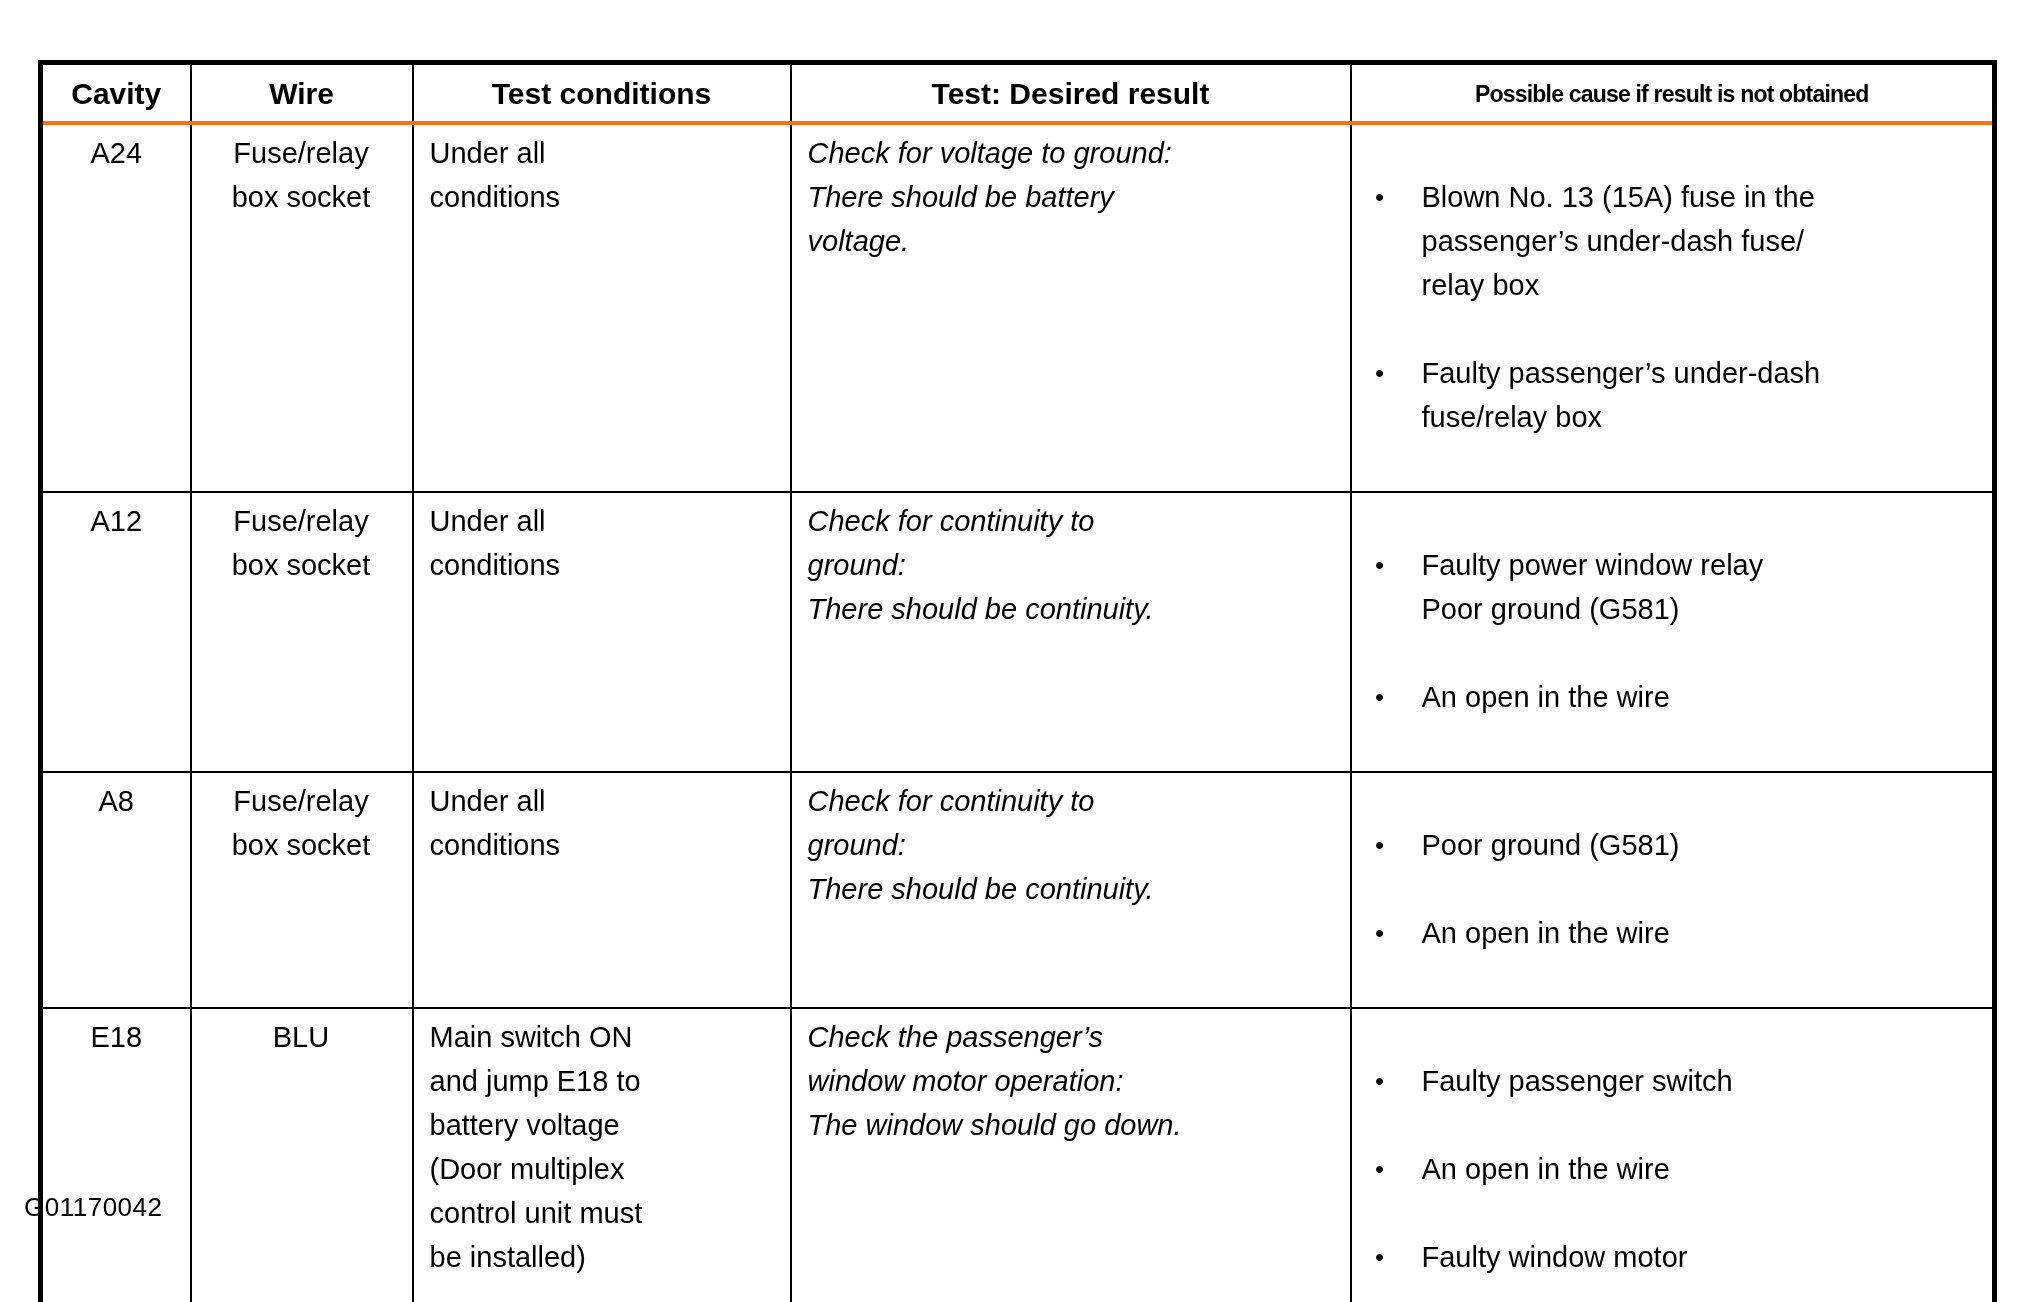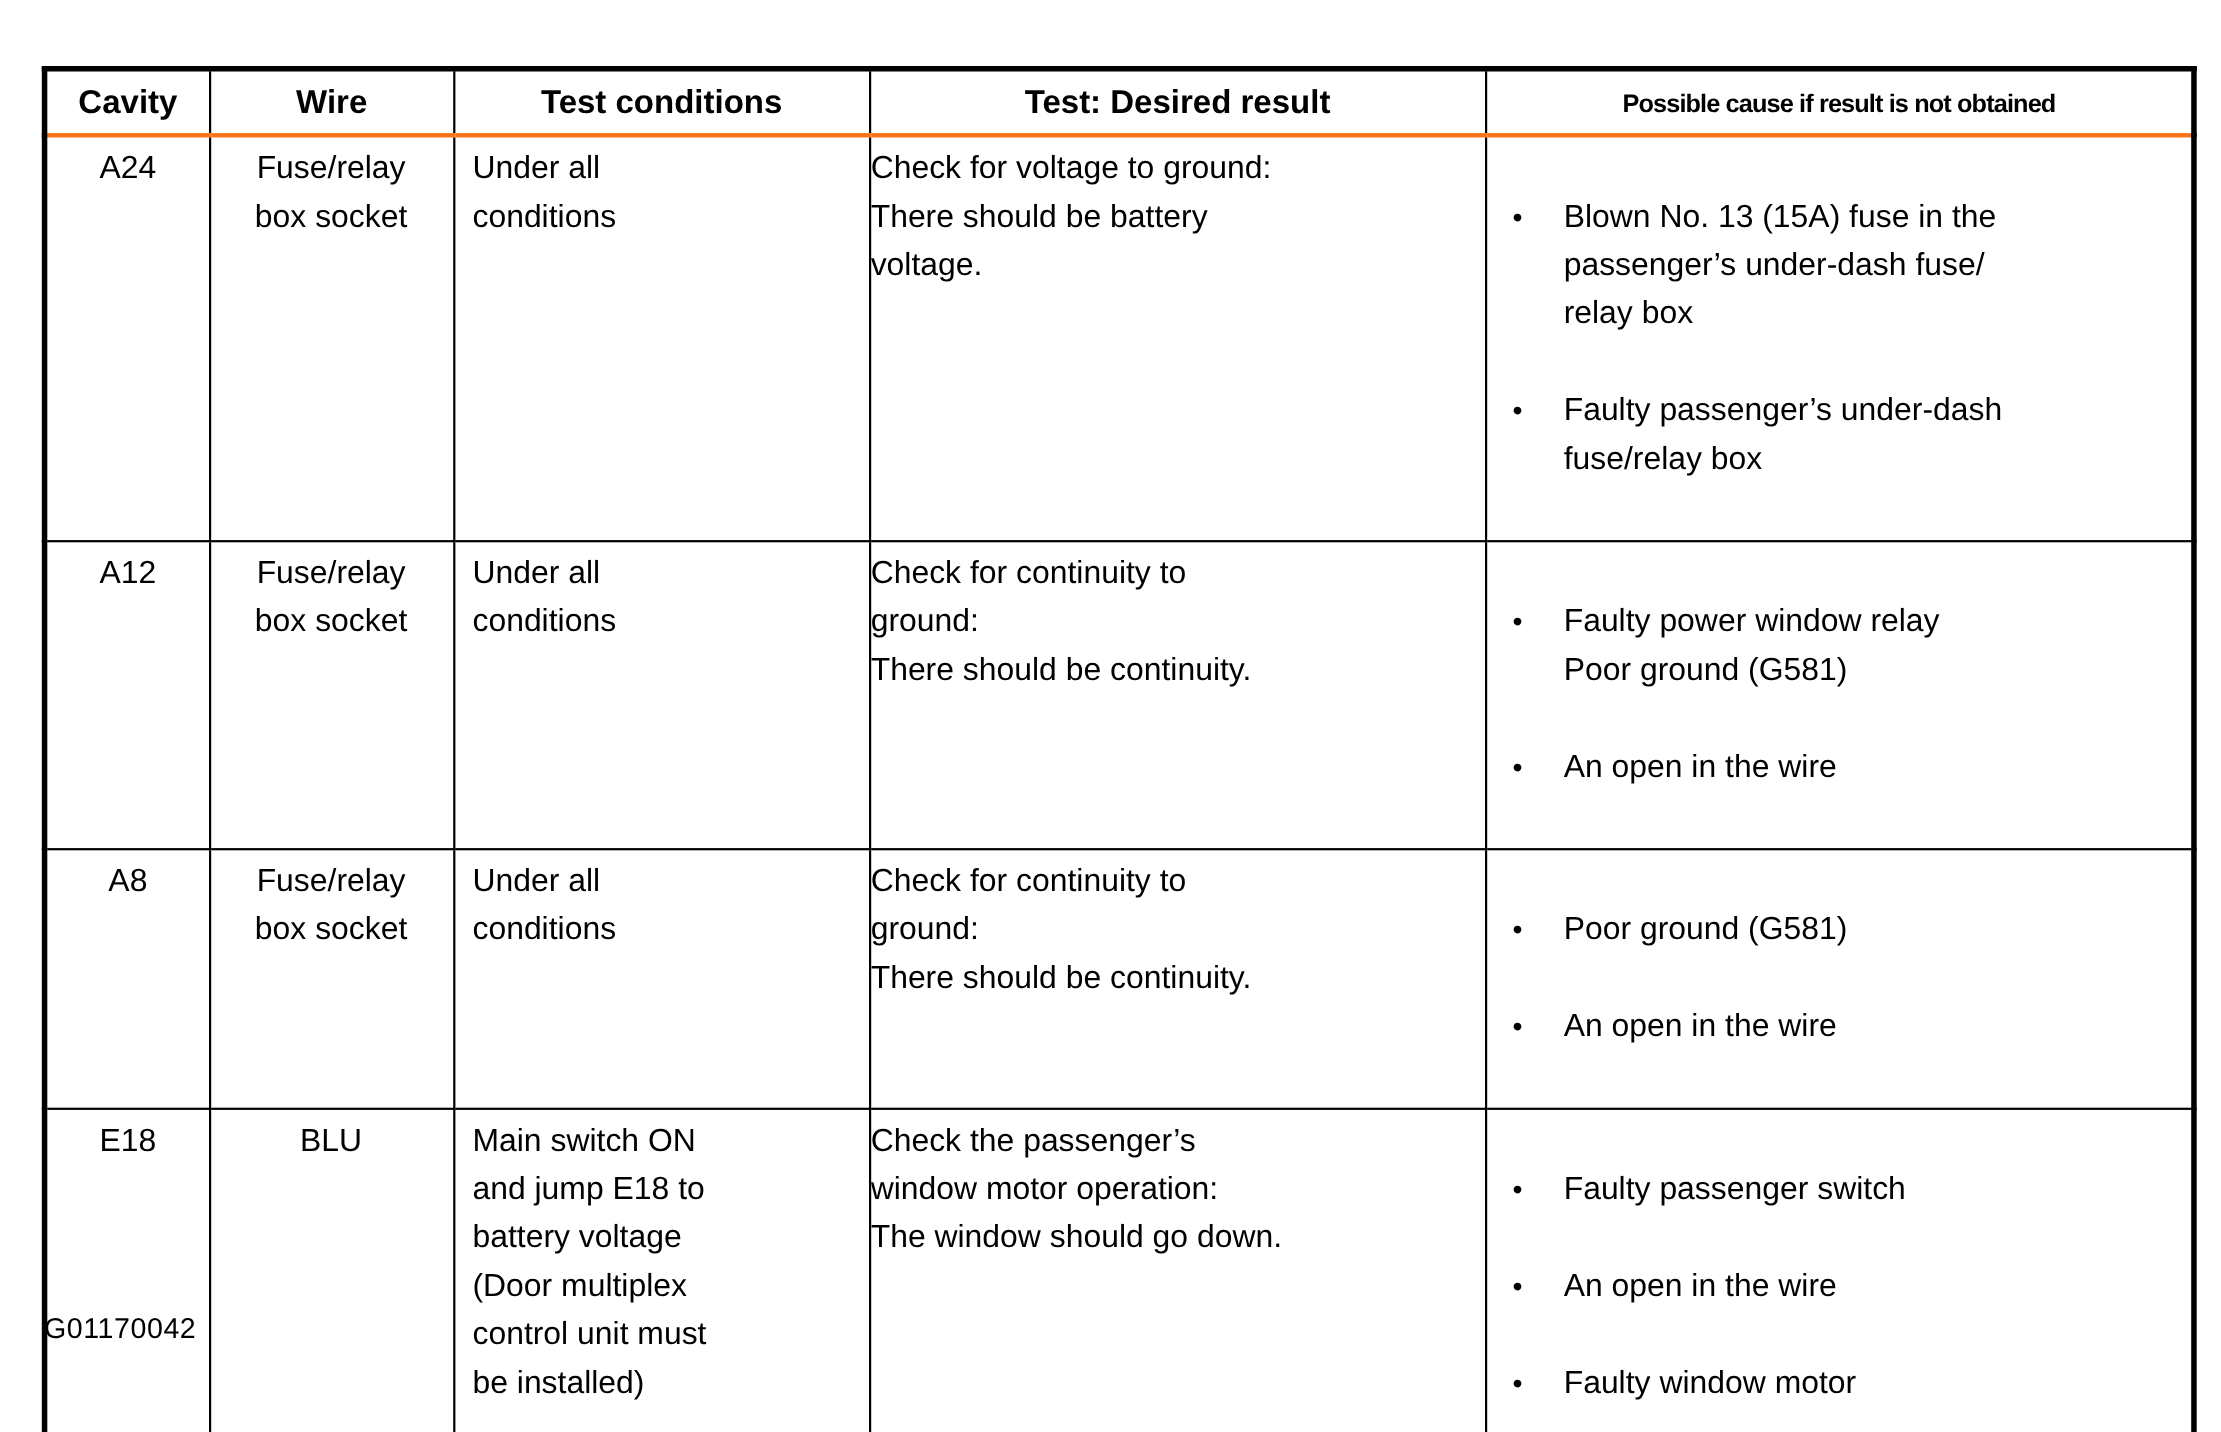--- a/index.html
+++ b/index.html
@@ -45,40 +45,40 @@
   }
   .spec-table td {
     font-size: 29px;
     line-height: 44px;
     padding: 6px 10px 8px 12px;
     white-space: pre-line;
   }
   .spec-table td.cavity { text-align: center; padding-left: 2px; padding-right: 2px; }
   .spec-table td.wire   { text-align: center; padding-left: 4px; padding-right: 5px; }
   .spec-table td.cond   { padding-left: 16px; }
-  .spec-table td.result { padding-left: 0; }
+  .spec-table td.result { padding-left: 16px; font-style: italic; }
   .spec-table td.causes { padding-left: 10px; padding-right: 6px; }
   .cause {
     display: flex;
     align-items: flex-start;
   }
   .cause .bullet {
     flex: 0 0 36px;
     text-align: center;
     font-size: 26px;
     line-height: 44px;
   }
   .cause .cause-text {
     flex: 1 1 auto;
     white-space: pre-line;
     margin-left: 24px;
   }
   .figure-id {
     position: absolute;
-    left: 40px;
+    left: 24px;
     top: 1192px;
     font-size: 26px;
     font-weight: normal;
     letter-spacing: 0.5px;
   }
 </style>
 </head>
 <body>
 
 <div class="page">

